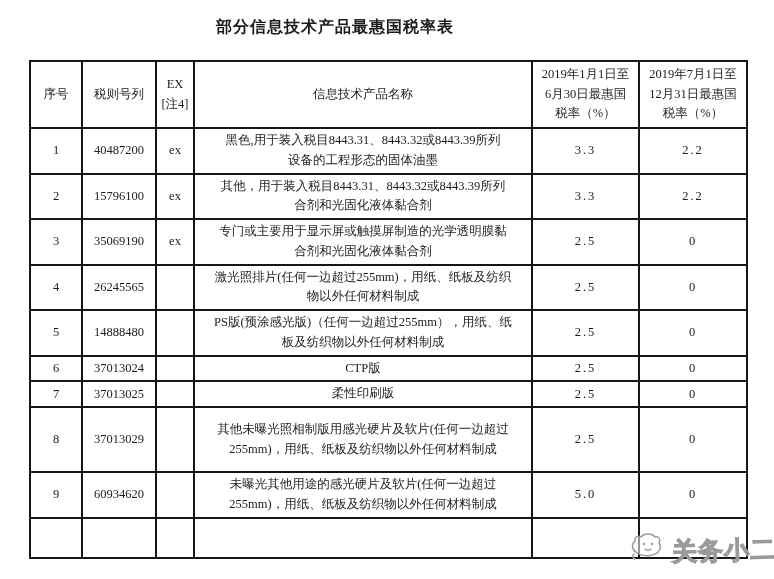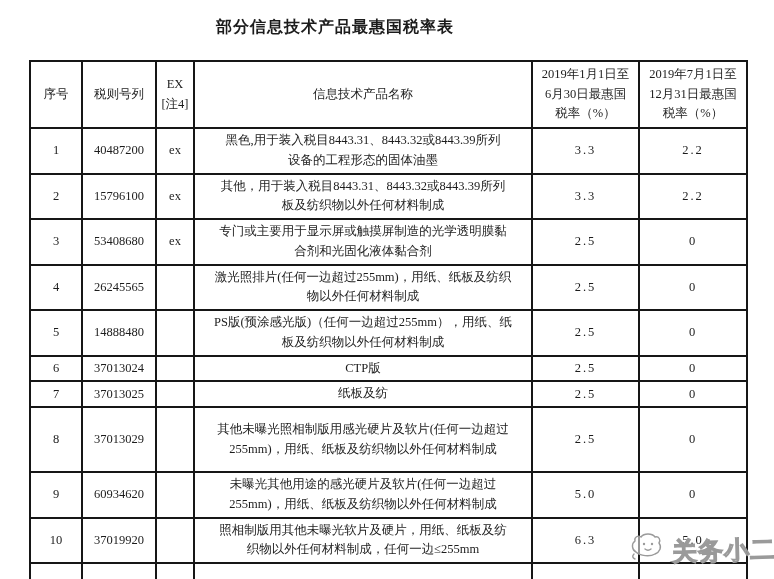--- a/index.html
+++ b/index.html
@@ -83,27 +83,27 @@
     <td class="col-name">黑色,用于装入税目8443.31、8443.32或8443.39所列
 设备的工程形态的固体油墨</td>
     <td class="rate">3.3</td>
     <td class="rate">2.2</td>
   </tr>
   <tr class="r2">
     <td>2</td>
     <td>15796100</td>
     <td>ex</td>
     <td class="col-name">其他，用于装入税目8443.31、8443.32或8443.39所列
-板及纺织物以外任何材料制成</td>
+合剂和光固化液体黏合剂</td>
     <td class="rate">3.3</td>
     <td class="rate">2.2</td>
   </tr>
   <tr class="r3">
     <td>3</td>
-    <td>53408680</td>
+    <td>35069190</td>
     <td>ex</td>
     <td class="col-name">专门或主要用于显示屏或触摸屏制造的光学透明膜黏
 合剂和光固化液体黏合剂</td>
     <td class="rate">2.5</td>
     <td class="rate">0</td>
   </tr>
   <tr class="r4">
     <td>4</td>
     <td>26245565</td>
     <td></td>
@@ -126,50 +126,41 @@
     <td>37013024</td>
     <td></td>
     <td class="col-name">CTP版</td>
     <td class="rate">2.5</td>
     <td class="rate">0</td>
   </tr>
   <tr class="r7">
     <td>7</td>
     <td>37013025</td>
     <td></td>
-    <td class="col-name">纸板及纺</td>
+    <td class="col-name">柔性印刷版</td>
     <td class="rate">2.5</td>
     <td class="rate">0</td>
   </tr>
   <tr class="r8">
     <td>8</td>
     <td>37013029</td>
     <td></td>
     <td class="col-name">其他未曝光照相制版用感光硬片及软片(任何一边超过
 255mm)，用纸、纸板及纺织物以外任何材料制成</td>
     <td class="rate">2.5</td>
     <td class="rate">0</td>
   </tr>
   <tr class="r9">
     <td>9</td>
     <td>60934620</td>
     <td></td>
     <td class="col-name">未曝光其他用途的感光硬片及软片(任何一边超过
 255mm)，用纸、纸板及纺织物以外任何材料制成</td>
     <td class="rate">5.0</td>
     <td class="rate">0</td>
-  </tr>
-  <tr class="r10">
-    <td>10</td>
-    <td>37019920</td>
-    <td></td>
-    <td class="col-name">照相制版用其他未曝光软片及硬片，用纸、纸板及纺
-织物以外任何材料制成，任何一边≤255mm</td>
-    <td class="rate">6.3</td>
-    <td class="rate">5.0</td>
   </tr>
   <tr class="r11">
     <td></td>
     <td></td>
     <td></td>
     <td class="col-name"></td>
     <td class="rate"></td>
     <td class="rate"></td>
   </tr>
 </tbody>

